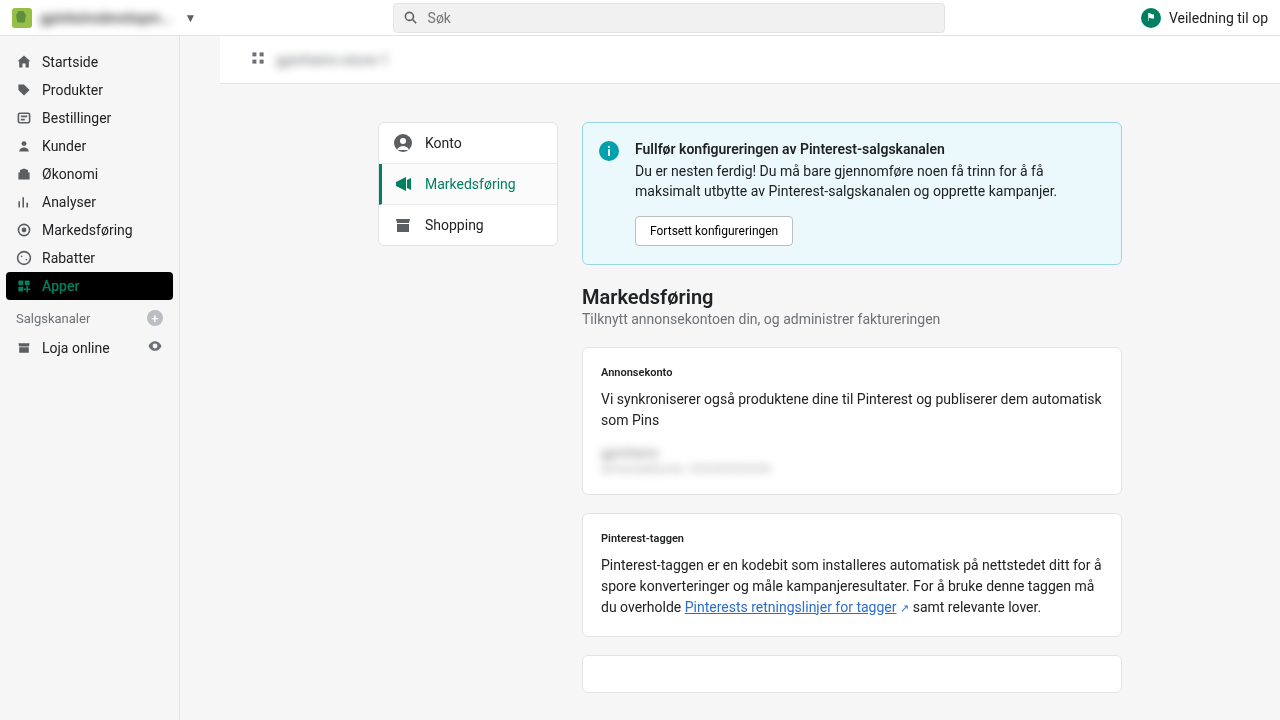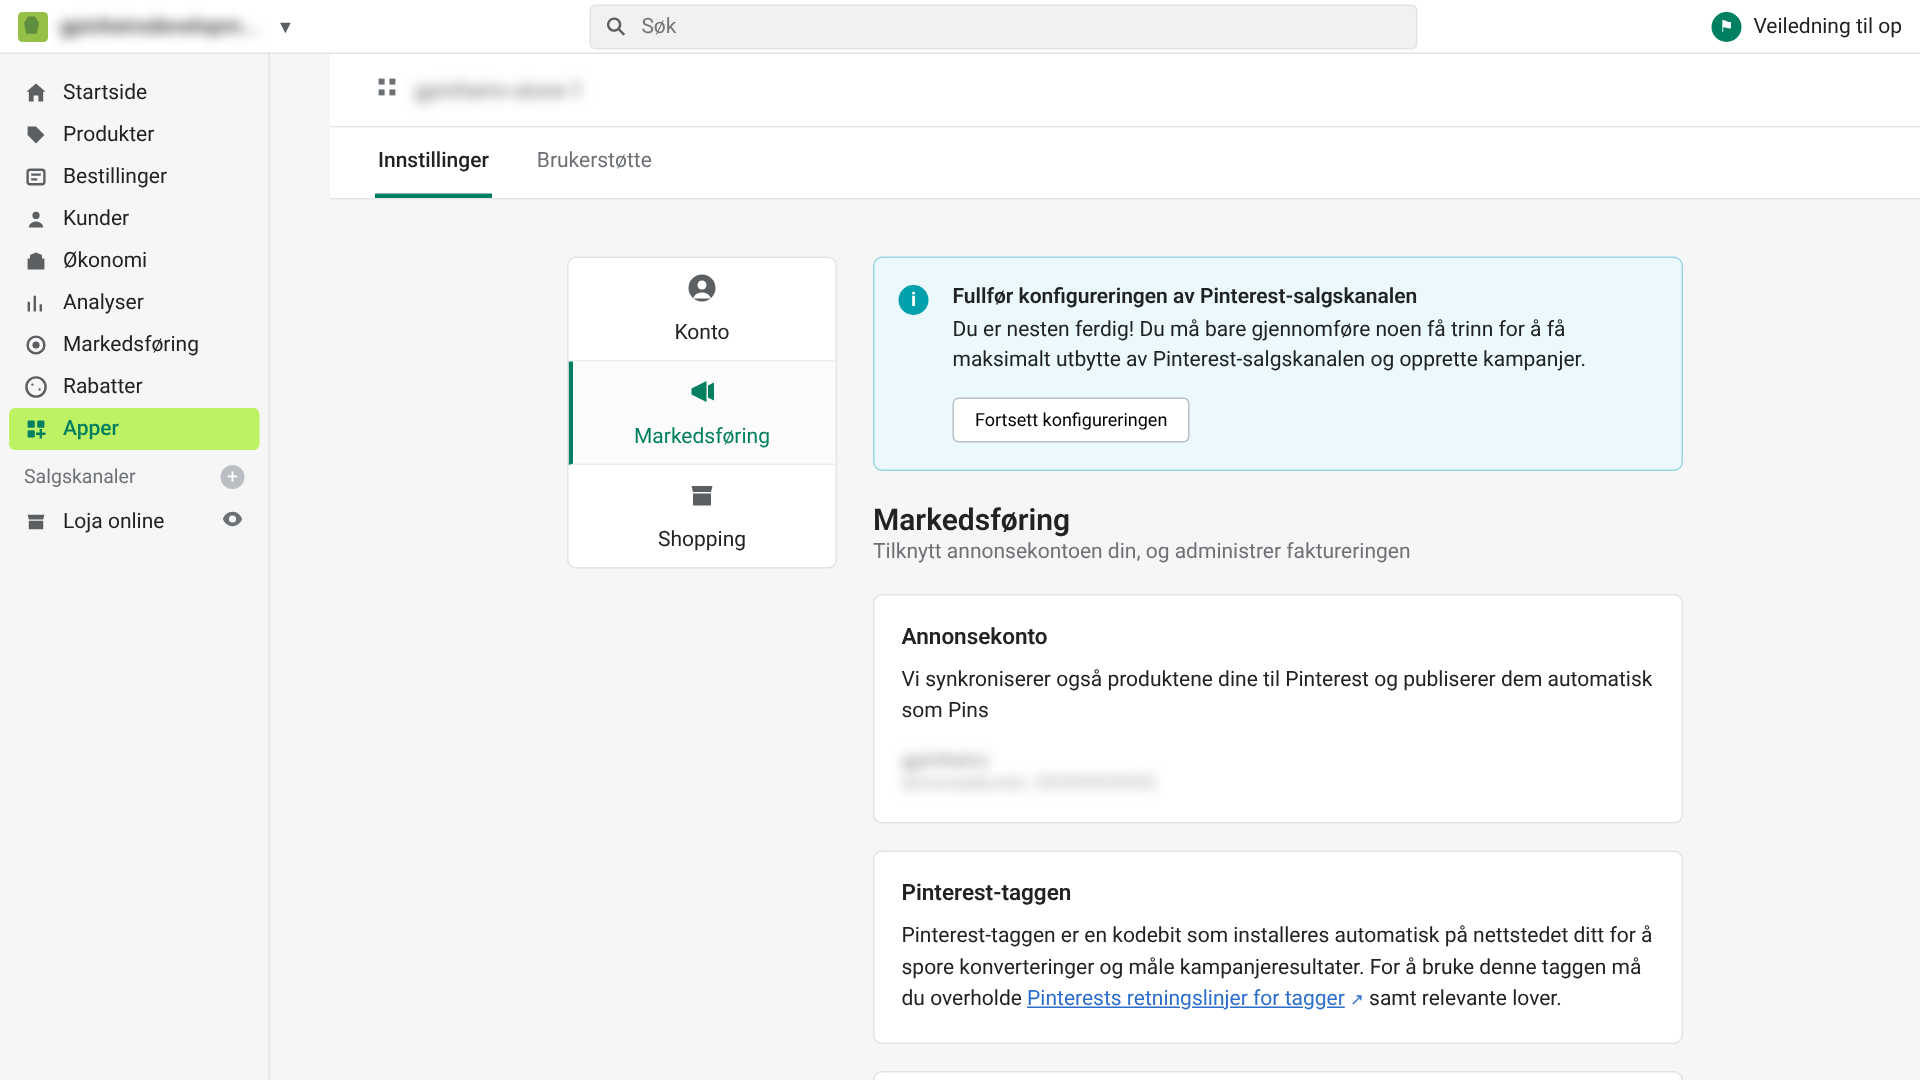--- a/index.html
+++ b/index.html
@@ -13,58 +13,58 @@
 .chevron { color: #5c5f62; font-size: 12px; margin-left: 4px; }
 .search-wrap { margin: 0 auto; width: 552px; position: relative; }
 .search-input { width: 100%; height: 30px; background: #f1f1f1; border: 1px solid #e1e3e5; border-radius: 4px; padding: 0 10px 0 34px; font-size: 14px; color: #6d7175; }
 .search-icon { position: absolute; left: 10px; top: 7px; color: #5c5f62; }
 .topbar-right { display: flex; align-items: center; gap: 8px; }
 .flag-icon { width: 20px; height: 20px; background: #008060; border-radius: 50%; display: flex; align-items: center; justify-content: center; color: white; font-size: 11px; }
 
 .layout { display: flex; height: calc(100vh - 36px); gap: 40px; }
 .sidebar { width: 180px; background: #f6f6f7; padding: 12px 6px; border-right: 1px solid #e1e3e5; }
 .nav-item { display: flex; align-items: center; gap: 10px; padding: 6px 10px; border-radius: 4px; cursor: pointer; color: #202223; font-size: 14px; }
-.nav-item.active { background: #bef264; color: #008060; font-weight: 500; }
+.nav-item.active { background: #000000; color: #008060; font-weight: 500; }
 .nav-item .ico { width: 16px; height: 16px; color: #5c5f62; display: flex; align-items: center; justify-content: center; }
 .nav-item.active .ico { color: #008060; }
 .nav-section { display: flex; align-items: center; justify-content: space-between; padding: 10px 10px 6px; color: #6d7175; font-size: 13px; }
 .nav-section .add-circle { width: 16px; height: 16px; background: #babec3; border-radius: 50%; color: white; font-size: 13px; display: flex; align-items: center; justify-content: center; line-height: 1; }
 .eye { color: #6d7175; margin-left: auto; }
 
 .main { flex: 1; overflow-y: auto; }
 .crumb-row { padding: 14px 30px; display: flex; align-items: center; gap: 10px; border-bottom: 1px solid #e1e3e5; background: #fff; }
 .crumb-grid { color: #6d7175; }
 .crumb-text { filter: blur(4px); color: #6d7175; font-size: 15px; }
 
 .tabs-row { display: flex; gap: 28px; padding: 0 30px; border-bottom: 1px solid #e1e3e5; background: #fff; }
 .tab { padding: 14px 2px; color: #6d7175; cursor: pointer; font-size: 14px; border-bottom: 3px solid transparent; }
 .tab.active { color: #202223; border-bottom-color: #008060; font-weight: 500; }
 
 .content { padding: 38px 30px; display: flex; gap: 24px; justify-content: center; }
 
 .settings-nav { width: 180px; background: #fff; border: 1px solid #e1e3e5; border-radius: 6px; align-self: flex-start; overflow: hidden; }
-.settings-item { display: flex; align-items: center; gap: 12px; padding: 10px 14px; border-bottom: 1px solid #ebeced; cursor: pointer; font-size: 14px; flex-direction: column; }
+.settings-item { display: flex; align-items: center; gap: 12px; padding: 10px 14px; border-bottom: 1px solid #ebeced; cursor: pointer; font-size: 14px; }
 .settings-item:last-child { border-bottom: none; }
 .settings-item.active { color: #008060; border-left: 3px solid #008060; padding-left: 11px; background: #fbfbfb; }
 .settings-item .sico { width: 20px; height: 20px; color: #5c5f62; display: flex; align-items: center; justify-content: center; }
 .settings-item.active .sico { color: #008060; }
 
 .right-col { width: 540px; }
 
 .banner { background: #ebf9fc; border: 1px solid #98d6e4; border-radius: 6px; padding: 18px 18px 18px 52px; position: relative; margin-bottom: 20px; }
 .banner-icon { position: absolute; left: 16px; top: 18px; width: 20px; height: 20px; background: #00a0ac; border-radius: 50%; color: white; font-size: 13px; font-weight: bold; display: flex; align-items: center; justify-content: center; }
 .banner-title { font-weight: 600; font-size: 14px; margin-bottom: 4px; }
 .banner-body { font-size: 14px; color: #202223; line-height: 1.45; margin-bottom: 14px; }
 .banner-btn { display: inline-block; background: #fff; border: 1px solid #babfc3; border-radius: 4px; padding: 7px 14px; font-size: 12px; cursor: pointer; }
 
 .section-heading { font-size: 20px; font-weight: 600; margin-bottom: 2px; }
 .section-sub { color: #6d7175; font-size: 14px; margin-bottom: 20px; }
 
 .card { background: #fff; border: 1px solid #e1e3e5; border-radius: 6px; padding: 18px; margin-bottom: 18px; }
-.card-title { font-weight: 600; font-size: 15px; margin-bottom: 10px; }
+.card-title { font-weight: 600; font-size: 11px; margin-bottom: 10px; }
 .card-body { font-size: 14px; line-height: 1.5; color: #202223; }
 .blurred-line { filter: blur(4px); color: #888; margin-top: 14px; }
 .blurred-line2 { filter: blur(4px); color: #aaa; font-size: 13px; }
 .link { color: #2c6ecb; text-decoration: underline; cursor: pointer; }
 .ext-icon { font-size: 11px; color: #2c6ecb; }
 
 svg { width: 100%; height: 100%; }
 </style>
 </head>
 <body>
@@ -192,24 +192,20 @@
     <div class="crumb-row">
       <span class="crumb-grid"><svg viewBox="0 0 20 20" width="16" height="16" fill="currentColor">
             <rect x="3" y="3" width="5" height="5"></rect>
             <rect x="12" y="3" width="5" height="5"></rect>
             <rect x="3" y="12" width="5" height="5"></rect>
             <rect x="12" y="12" width="5" height="5"></rect>
           </svg></span>
       <span class="crumb-text">gpinheiro-store-1</span>
     </div>
 
-    <div class="tabs-row">
-      <div class="tab active">Innstillinger</div>
-      <div class="tab">Brukerstøtte</div>
-    </div>
 
     <div class="content">
       <div class="settings-nav">
         <div class="settings-item">
           <span class="sico">
               <svg viewBox="0 0 20 20" fill="currentColor">
                 <circle cx="10" cy="10" r="9" fill="#5c5f62"></circle>
                 <circle cx="10" cy="8" r="3" fill="white"></circle>
                 <path d="M4 17c1-3 4-4 6-4s5 1 6 4" fill="white"></path>
               </svg>

